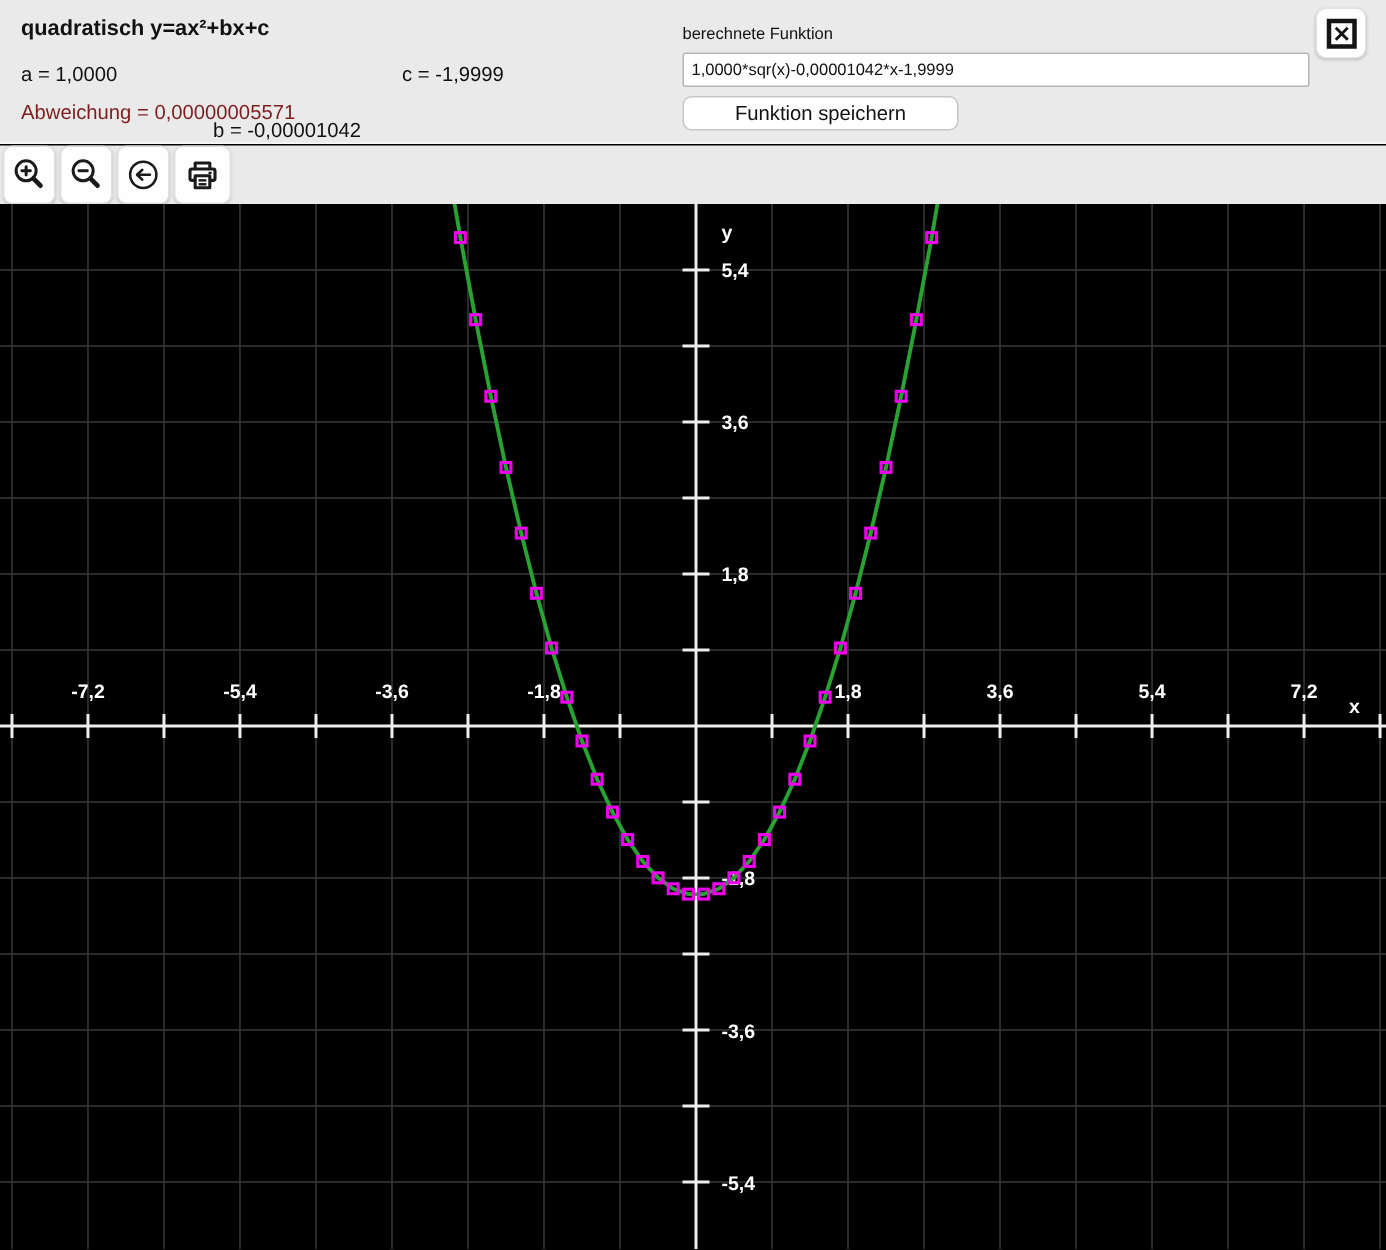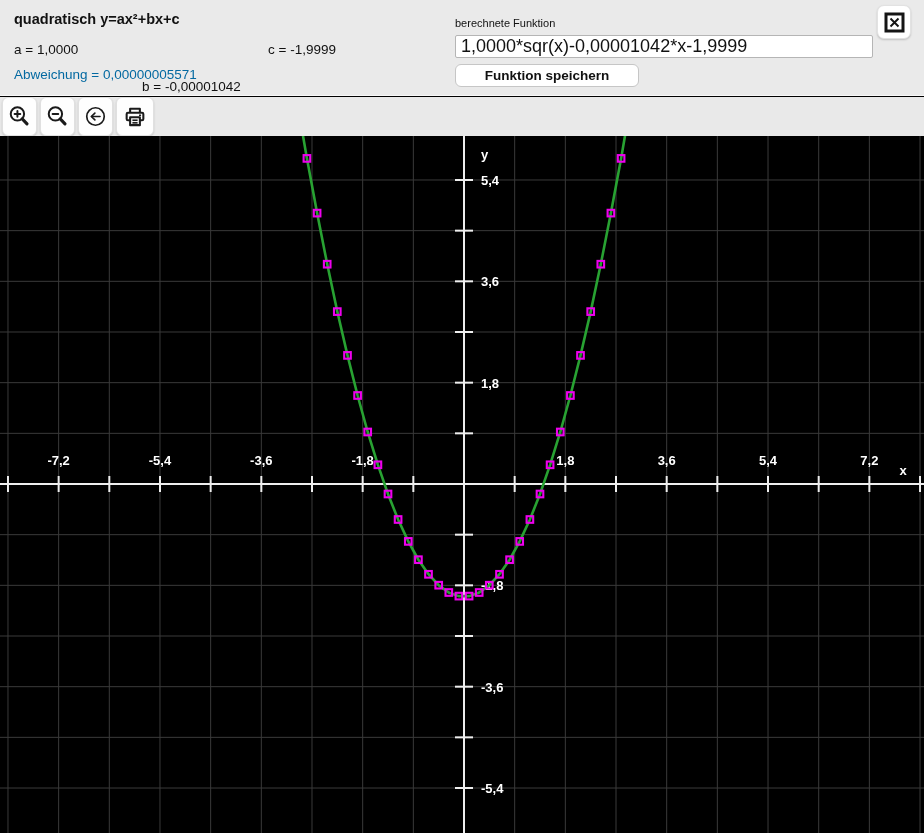--- a/index.html
+++ b/index.html
@@ -10,33 +10,33 @@
   
   .header {
     position: absolute; top: 0; left: 0; width: 924px; height: 96px;
     background: #eaeaea; border-bottom: 1px solid #f8f8f8;
   }
   .title { position: absolute; left: 14px; top: 11px; font-size: 14.5px; font-weight: bold; color: #111; }
   .param { position: absolute; top: 42px; font-size: 13.5px; color: #111; }
   .param-a { left: 14px; text-align: right; }
   .param-b { left: 142px; margin-top: 37px; }
   .param-c { left: 268px; }
-  .deviation { position: absolute; left: 14px; top: 67px; font-size: 13.5px; color: #0369a1; }
+  .deviation { position: absolute; left: 14px; top: 67px; font-size: 13.5px; color: #7f1d1d; }
 
   .fn-label { position: absolute; left: 455px; top: 17px; font-size: 11px; color: #111; }
   .fn-input {
     position: absolute; left: 455px; top: 35px; width: 418px; height: 23px;
     border: 1px solid #b5b5b5; border-radius: 2px; background: #fff;
-    font-family: "Liberation Sans", sans-serif; font-size: 18px; color: #111; padding: 0 5px;
+    font-family: "Liberation Sans", sans-serif; font-size: 11px; color: #111; padding: 0 5px;
   }
   .hbtn {
     position: absolute; top: 64px; height: 23px;
     background: #fff; border: 1px solid #c6c6c6; border-radius: 6px;
     font-family: "Liberation Sans", sans-serif; font-size: 13.5px; color: #111;
-    text-align: center; cursor: pointer; font-weight: bold;
+    text-align: center; cursor: pointer;
   }
   .btn-save { left: 455px; width: 184px; }
   .btn-reset { left: 648px; width: 225px; background: #f3f3f3; color: #a3a3a3; border-color: #d6d6d6; }
 
   .close-btn {
     position: absolute; left: 877px; top: 5px; width: 34px; height: 34px;
     background: #fff; border: 1px solid #e2e2e2; border-radius: 7px;
     box-shadow: 0 1px 2px rgba(0,0,0,.18); cursor: pointer;
     display: flex; align-items: center; justify-content: center;
   }

